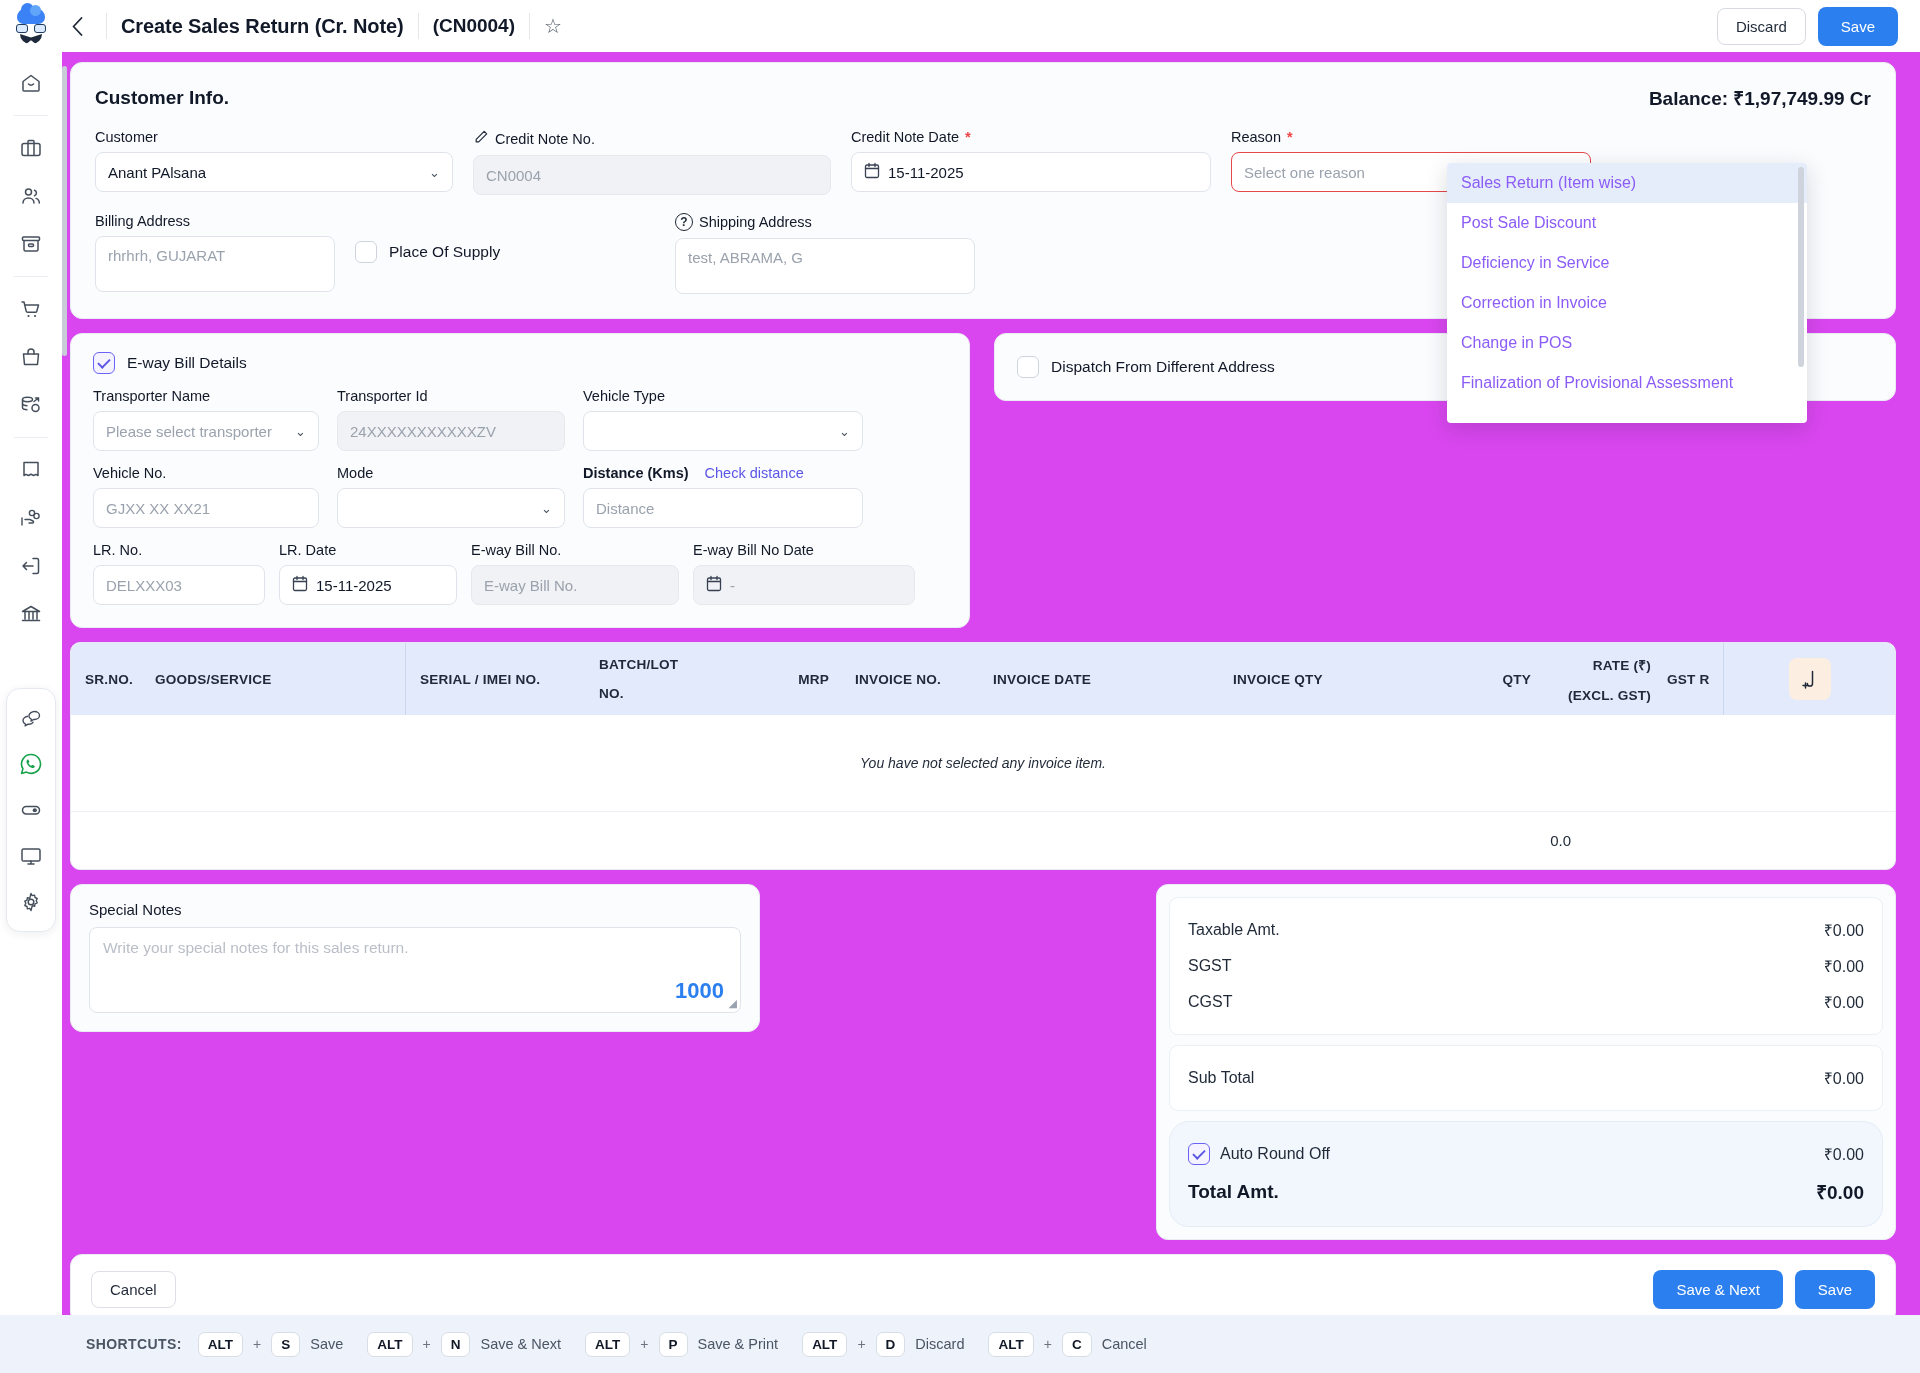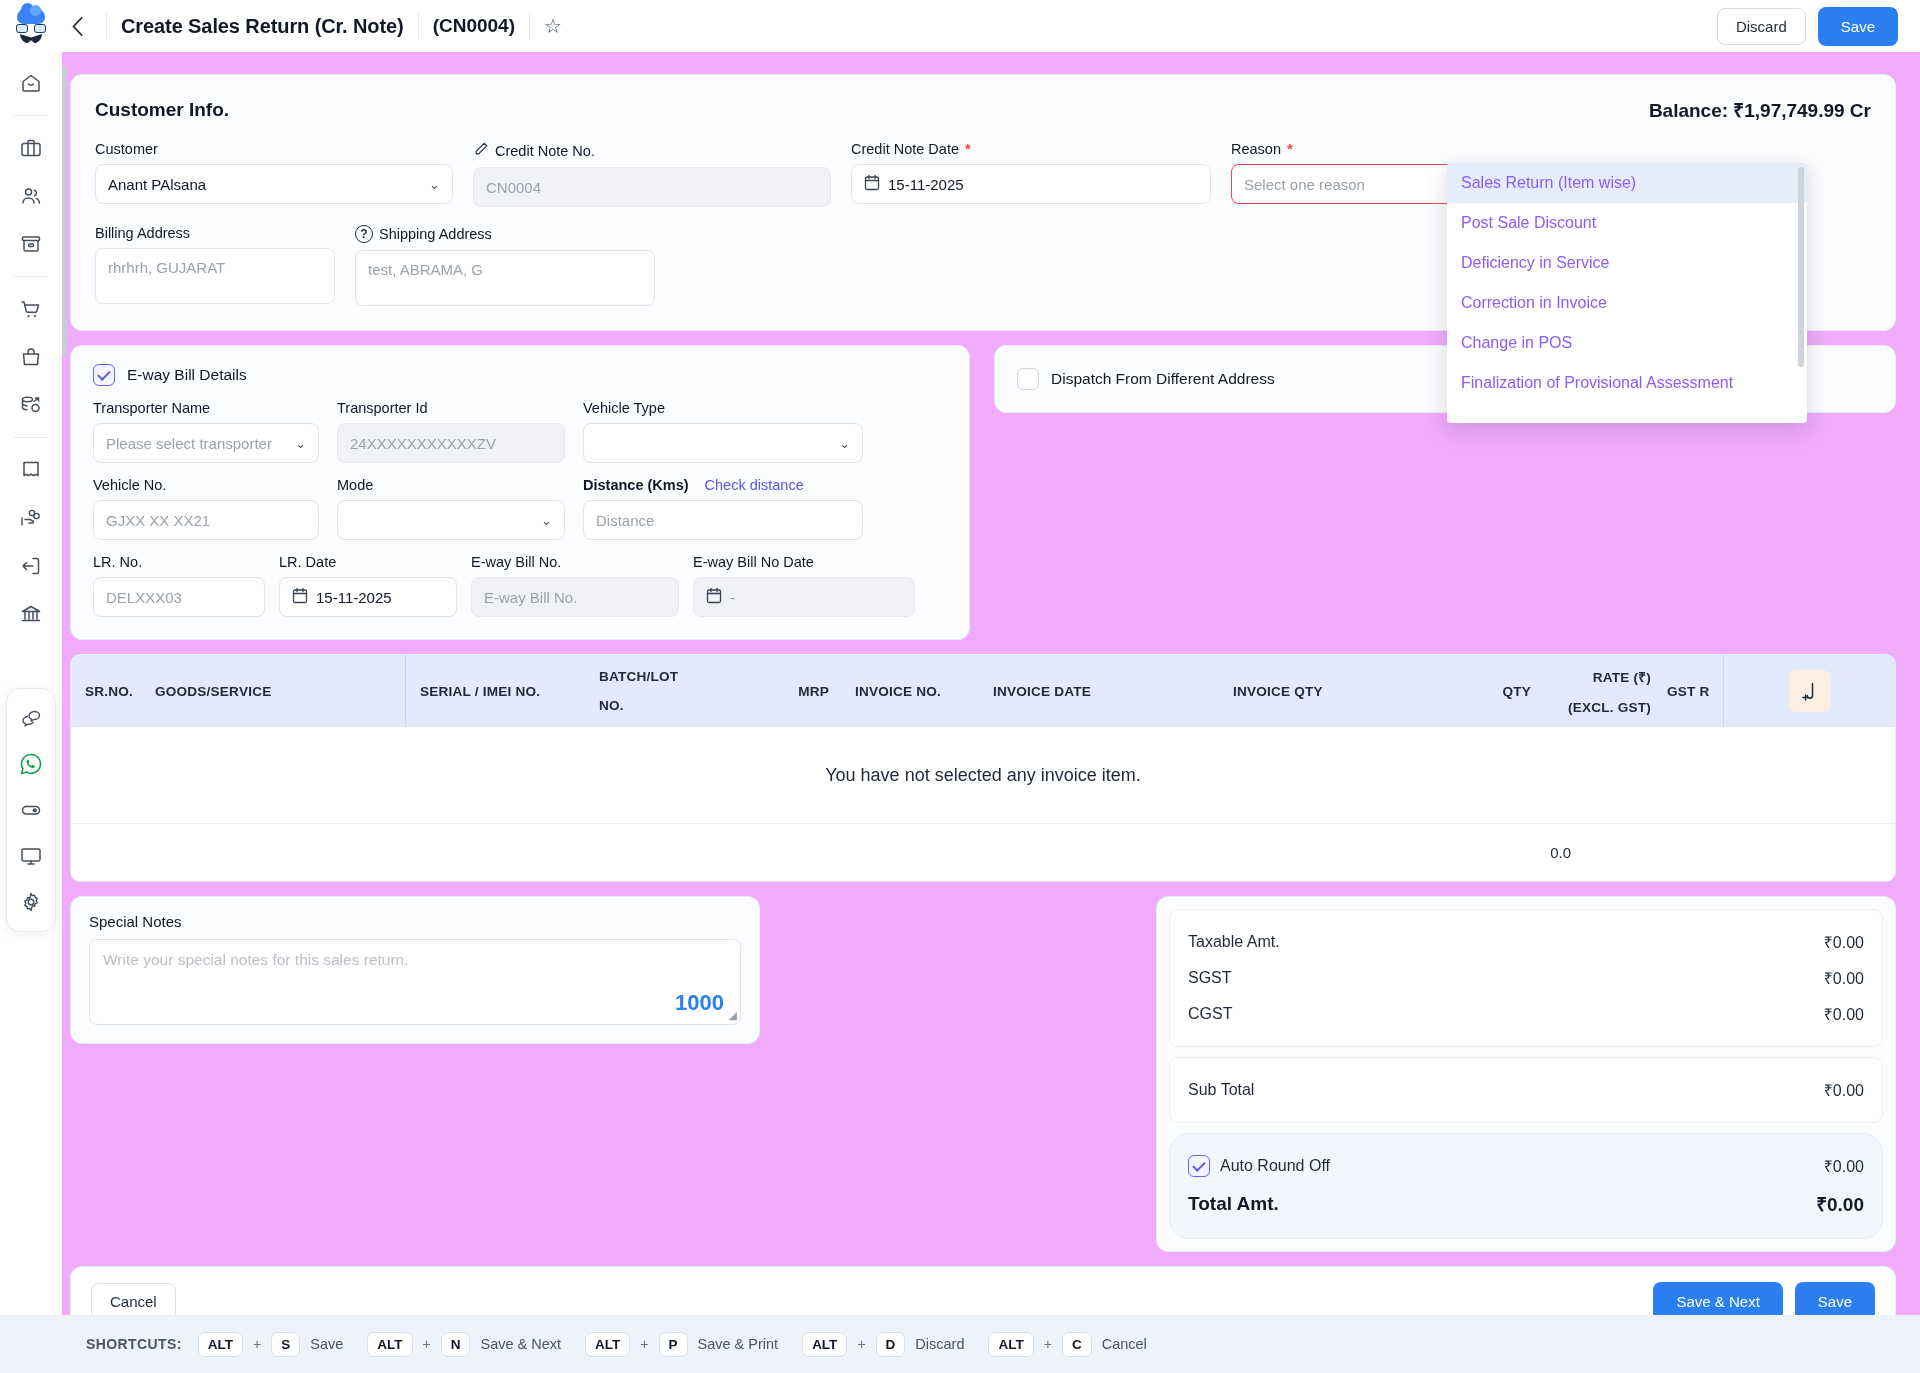--- a/index.html
+++ b/index.html
@@ -38,21 +38,21 @@
 
   
   .body { flex:1; display:flex; min-height:0; background:#eef2fb; }
   .railwrap { width:62px; flex:0 0 62px; background:#fff; position:relative; }
   .rail { display:flex; flex-direction:column; align-items:center; padding-top:8px; gap: 2px; }
   .rail .sep { width:34px; height:1px; background:#e9ecf1; margin:7px 0; }
   .rail-item { width:46px; height:46px; display:flex; align-items:center; justify-content:center; border-radius:10px; cursor:pointer; color:#454f5b; }
   .rail-float { position:absolute; left:6px; top:636px; width:50px; background:#fff; border:1px solid #e6eaf0;
      border-radius:14px; box-shadow: 0 2px 10px rgba(16,24,40,.07); display:flex; flex-direction:column; align-items:center; padding:6px 0;}
 
-  .scrollwrap { flex:1; position:relative; overflow:hidden; background:#f0abfc; padding: 22px 0 0 0; }
+  .scrollwrap { flex:1; position:relative; overflow:hidden; background:#d946ef; padding: 10px 0 0 0; }
   .scrollbar-v { position:absolute; left:0px; top:14px; width:5px; height:290px; background:#c7ccd6; border-radius:3px; z-index:5;}
   .content { margin: 0 24px 0 8px; }
 
   .card { background:#fbfcfe; border:1px solid #e9ecf2; border-radius: 12px; }
 
   
   .cust-card { padding: 22px 24px 24px 24px; }
   .cust-head { display:flex; align-items:center; }
   .sec-title { font-size:19px; font-weight:700; color:#111827; }
   .balance { margin-left:auto; font-size:19px; font-weight:600; color:#111827; }
@@ -96,21 +96,21 @@
   .dispatch { flex:1; padding: 22px 22px; height:68px; display:flex; align-items:center; gap:12px; }
   .dispatch span { font-size:15.5px; color:#111827; }
   .link { color:#5b55e6; font-size:14.5px; cursor:pointer; }
   .ew-lbl { font-size:14.5px; color:#111827; margin-bottom:7px; }
 
   
   .tbl { margin-top:14px; background:#fff; border:1px solid #e6eaf1; border-radius:10px; overflow:hidden; }
   .thead { background:#e2eafb; display:flex; align-items:center; min-height:72px; font-size:13.6px; font-weight:700; color:#1f2937; letter-spacing:.2px;}
   .th { padding: 0 8px; }
   .tdiv { width:1px; align-self:stretch; background:#cbd7ee; }
-  .tbody-msg { height:96px; display:flex; align-items:center; justify-content:center; font-size:18px; color:#1f2937; }
+  .tbody-msg { height:96px; display:flex; align-items:center; justify-content:center; font-size:14px; color:#1f2937;font-style:italic; }
   .trow2 { border-top:1px solid #eceff4; height:58px; display:flex; align-items:center; font-size:15px; color:#1f2937; }
   .addbtn { width:42px; height:42px; border-radius:8px; background:#fdeee2; display:flex; align-items:center; justify-content:center; cursor:pointer; }
 
   
   .lower { display:flex; gap:24px; margin-top:14px; align-items:flex-start; }
   .notes { width:690px; padding:16px 18px 18px 18px; }
   .notes-lbl { font-size:15px; color:#111827; margin-bottom:9px; }
   .notes-box { position:relative; height:86px; border:1px solid #e0e4ea; border-radius:8px; background:#fff; padding:11px 13px; }
   .notes-ph { font-size:15.5px; color:#b9bec7; }
   .notes-count { position:absolute; right:16px; bottom:8px; font-size:22px; font-weight:700; color:#2b7fee; }
@@ -348,20 +348,26 @@
             </div>
           </div>
 
           <div class="row">
             <div class="f w-bill">
               <div class="lbl">
                   <span>Billing Address</span>
                 </div>
               <div class="ta" style="height:56px;">
                 <span>rhrhrh, GUJARAT</span>
+              </div>
+            </div>
+            <div class="f" style="width:300px;justify-content:flex-start;padding-top:28px;">
+              <div style="display:flex;align-items:center;gap:12px;">
+                <span class="chk"></span>
+                <span style="font-size:15.5px;color:#111827;">Place Of Supply</span>
               </div>
             </div>
             <div class="f" style="width:300px;">
               <div class="lbl" style="justify-content:flex-start;">
                 <span class="qmark">?</span>
                 <span>Shipping Address</span>
               </div>
               <div class="ta" style="height:56px;">
                 <span>test, ABRAMA, G</span>
               </div>

